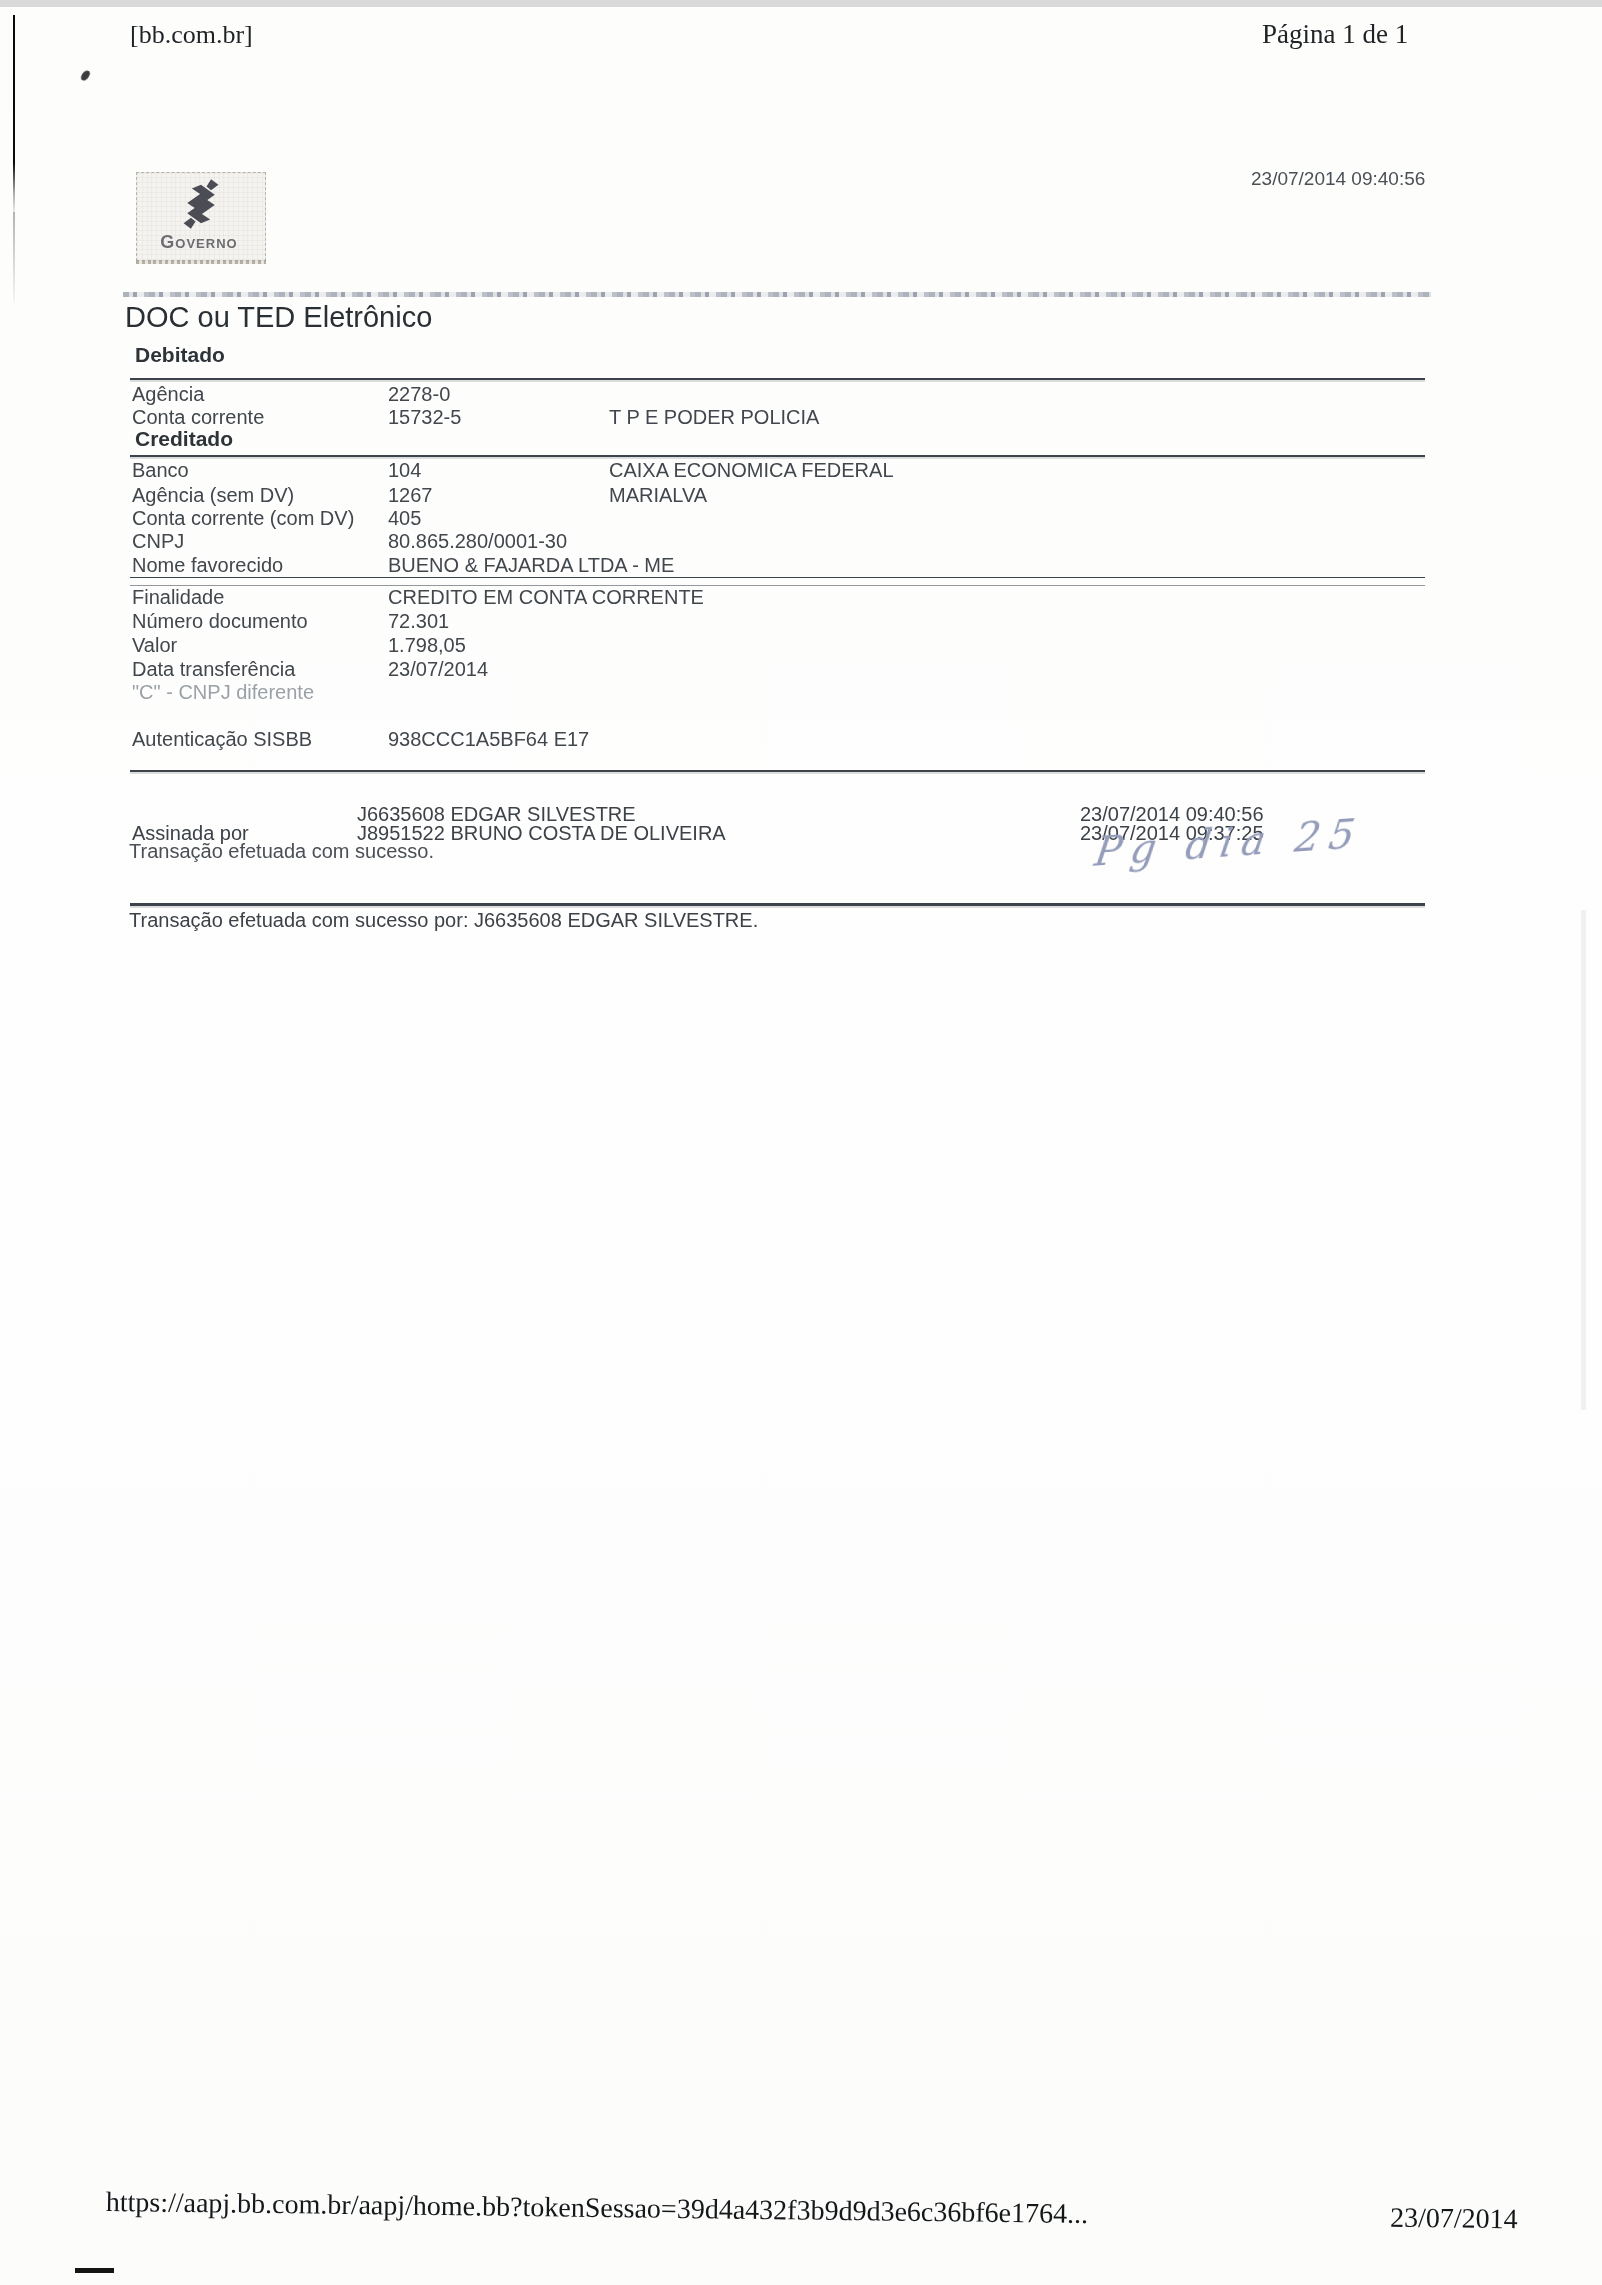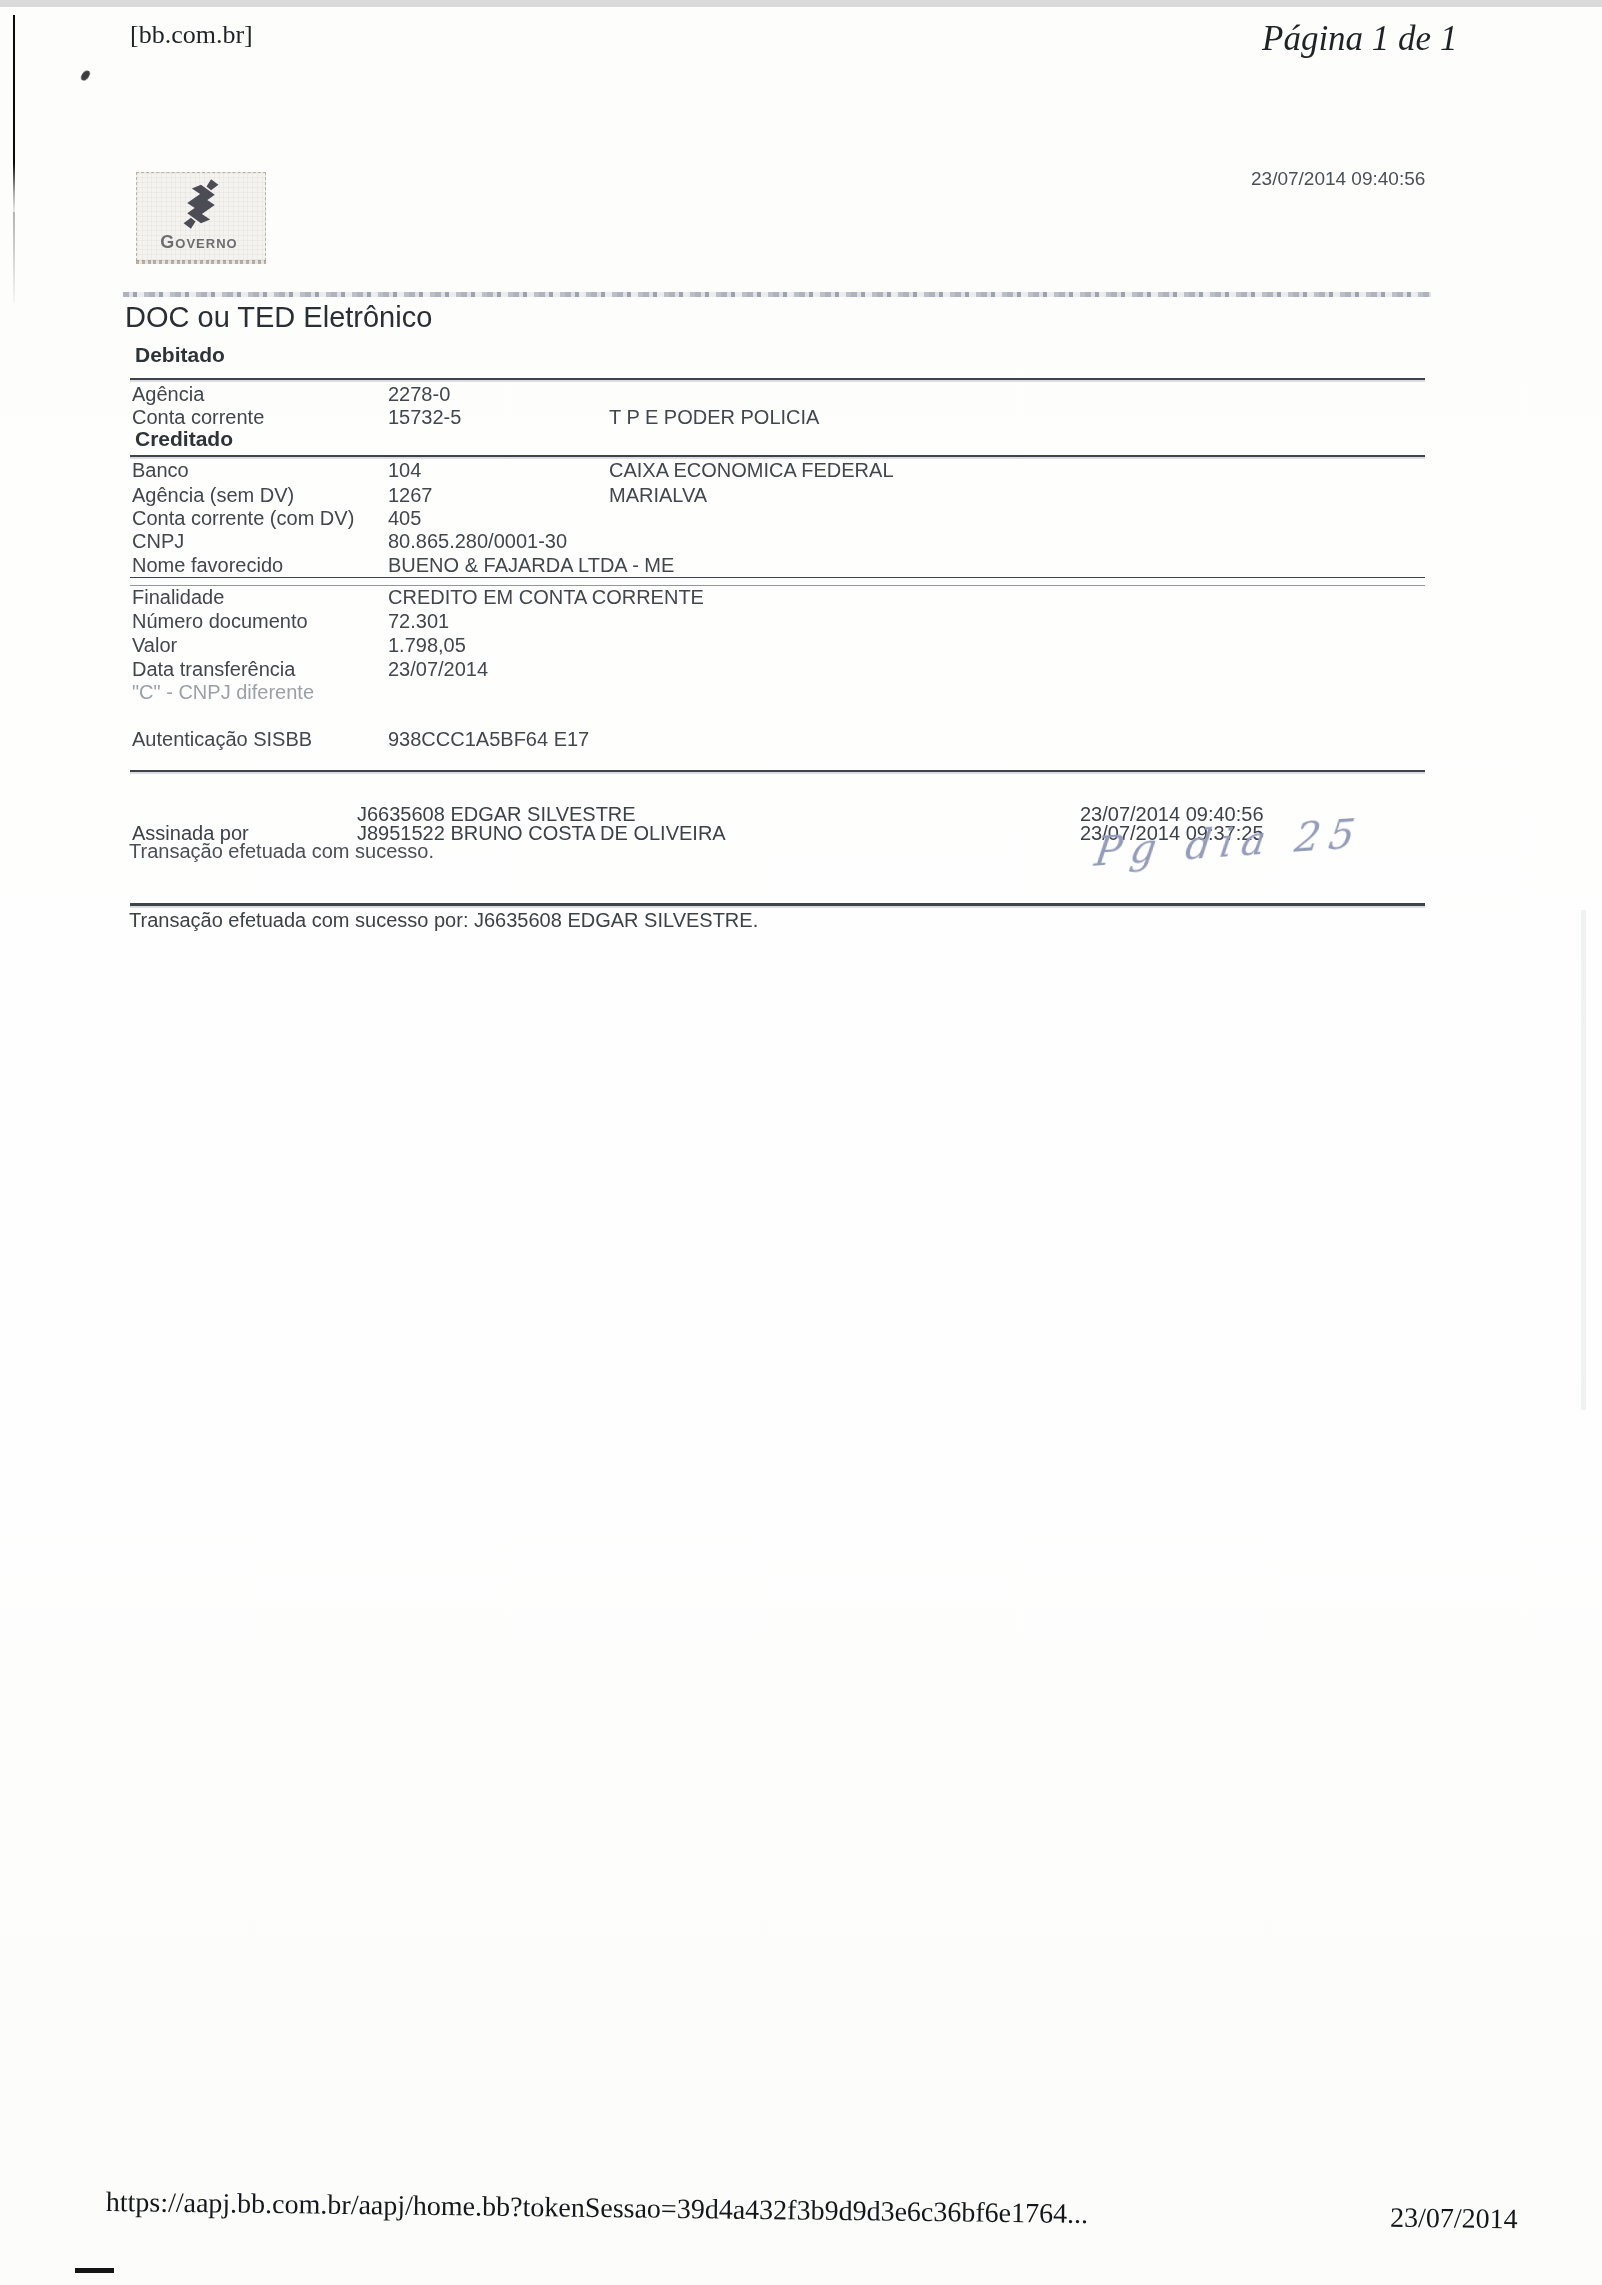--- a/index.html
+++ b/index.html
@@ -17,21 +17,21 @@
     background:linear-gradient(#0a0a0a 0 75%,rgba(10,10,10,.35) 90%,rgba(10,10,10,.08));}
   .scan-line-left-tail{position:absolute;left:13.4px;top:205px;width:1.9px;height:91px;
     background:linear-gradient(rgba(40,40,40,.35),rgba(40,40,40,.03));}
   .speck{position:absolute;left:82px;top:63px;width:6.7px;height:10.6px;background:#3c3c3e;
     border-radius:60% 40% 55% 45%;transform:rotate(28deg);filter:blur(0.4px);}
   .corner-bar{position:absolute;left:75px;top:2261px;width:39px;height:4.8px;background:#141414;}
   .right-smudge{position:absolute;left:1581px;top:903px;width:4.8px;height:500px;background:#f0f1f3;}
 
   
   .hdr-left{position:absolute;left:130px;top:13.4px;font-size:26px;color:#1f2326;}
-  .hdr-right{position:absolute;left:1262px;top:11.5px;font-size:35px;color:#1f2326;font-style:italic;}
+  .hdr-right{position:absolute;left:1262px;top:11.5px;font-size:27px;color:#1f2326;}
   .timestamp{position:absolute;left:1251px;top:161px;font-size:19px;color:#4a5056;}
 
   
   .logo-box{position:absolute;left:136px;top:165px;width:128px;height:87px;
     background:
       repeating-linear-gradient(90deg,rgba(205,200,190,.18) 0 1px,transparent 1px 4.8px),
       repeating-linear-gradient(0deg,rgba(205,200,190,.18) 0 1px,transparent 1px 4.8px),
       #f4f3f0;
     border:1px dashed #b9b2a6;}
   .logo-box::after{content:"";position:absolute;left:-1px;right:-1px;bottom:-3.8px;height:3.8px;

